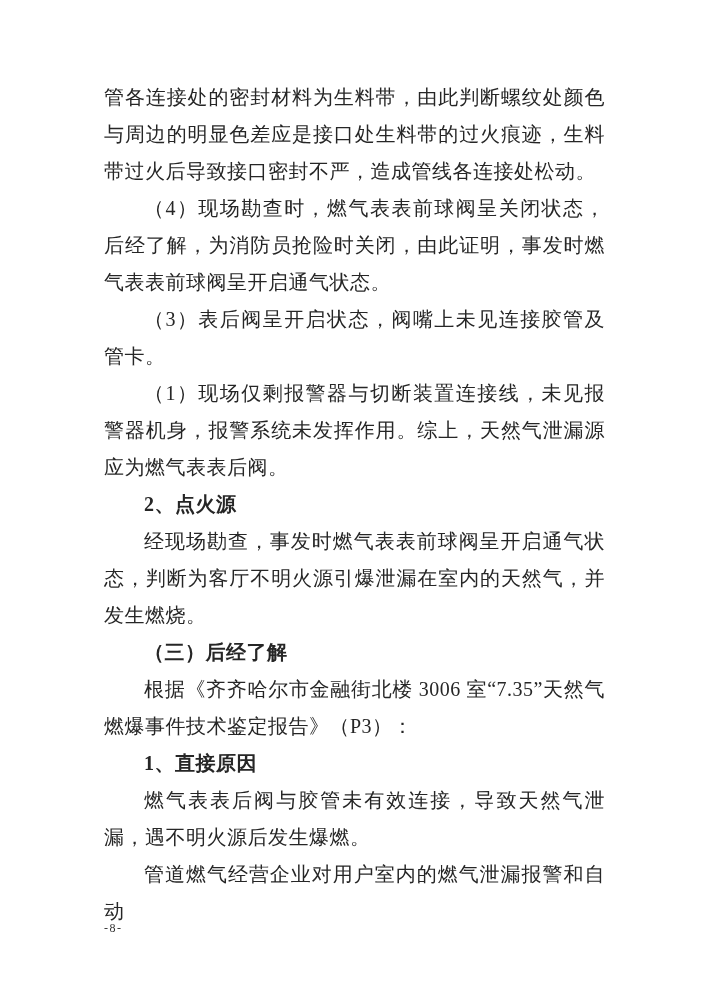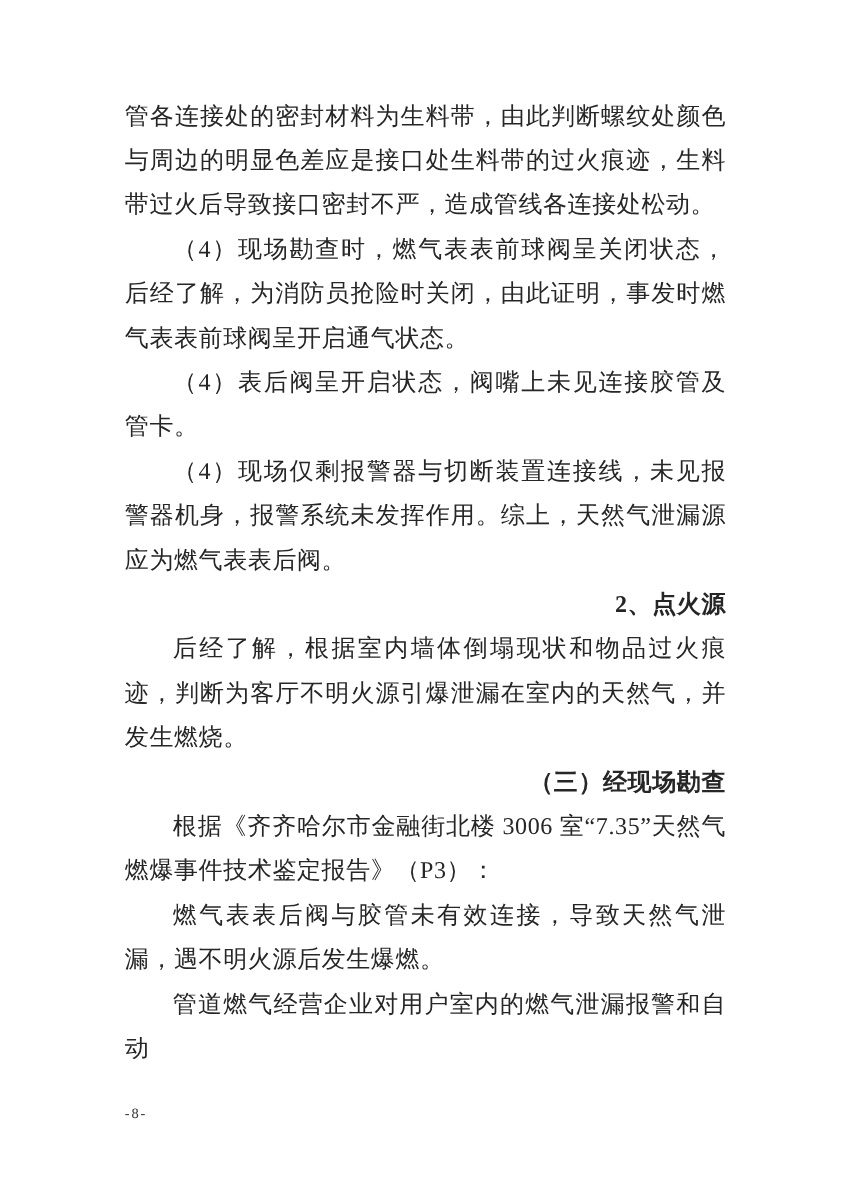--- a/index.html
+++ b/index.html
@@ -31,42 +31,43 @@
     text-align: justify;
     text-justify: inter-character;
     word-break: break-all;
     color: #262626;
   }
   .para.indent {
     text-indent: 2em;
   }
   .para.heading {
     font-weight: 700;
-    text-align: right;
+    text-align: left;
   }
   .page-number {
     position: absolute;
     left: 104px;
     top: 921px;
     font-size: 12px;
     letter-spacing: 1.5px;
     color: #333333;
     font-family: "Liberation Serif", "DejaVu Serif", serif;
   }
 </style>
 </head>
 <body>
 
 <div class="page">
   <div class="doc-body" id="doc-body">
       <p class="para">管各连接处的密封材料为生料带，由此判断螺纹处颜色与周边的明显色差应是接口处生料带的过火痕迹，生料带过火后导致接口密封不严，造成管线各连接处松动。</p>
       <p class="para indent">（4）现场勘查时，燃气表表前球阀呈关闭状态，后经了解，为消防员抢险时关闭，由此证明，事发时燃气表表前球阀呈开启通气状态。</p>
-      <p class="para indent">（4）表后阀呈开启状态，阀嘴上未见连接胶管及管卡。</p>
-      <p class="para indent">（4）现场仅剩报警器与切断装置连接线，未见报警器机身，报警系统未发挥作用。综上，天然气泄漏源应为燃气表表后阀。</p>
+      <p class="para indent">（3）表后阀呈开启状态，阀嘴上未见连接胶管及管卡。</p>
+      <p class="para indent">（1）现场仅剩报警器与切断装置连接线，未见报警器机身，报警系统未发挥作用。综上，天然气泄漏源应为燃气表表后阀。</p>
       <p class="para indent heading">2、点火源</p>
-      <p class="para indent">后经了解，根据室内墙体倒塌现状和物品过火痕迹，判断为客厅不明火源引爆泄漏在室内的天然气，并发生燃烧。</p>
-      <p class="para indent heading">（三）经现场勘查</p>
+      <p class="para indent">经现场勘查，事发时燃气表表前球阀呈开启通气状态，判断为客厅不明火源引爆泄漏在室内的天然气，并发生燃烧。</p>
+      <p class="para indent heading">（三）后经了解</p>
       <p class="para indent">根据《齐齐哈尔市金融街北楼 3006 室“7.35”天然气燃爆事件技术鉴定报告》（P3）：</p>
+      <p class="para indent heading">1、直接原因</p>
       <p class="para indent">燃气表表后阀与胶管未有效连接，导致天然气泄漏，遇不明火源后发生爆燃。</p>
       <p class="para indent">管道燃气经营企业对用户室内的燃气泄漏报警和自动</p>
     </div>
   <div class="page-number">-8-</div>
 </div>
 
 </body></html>

